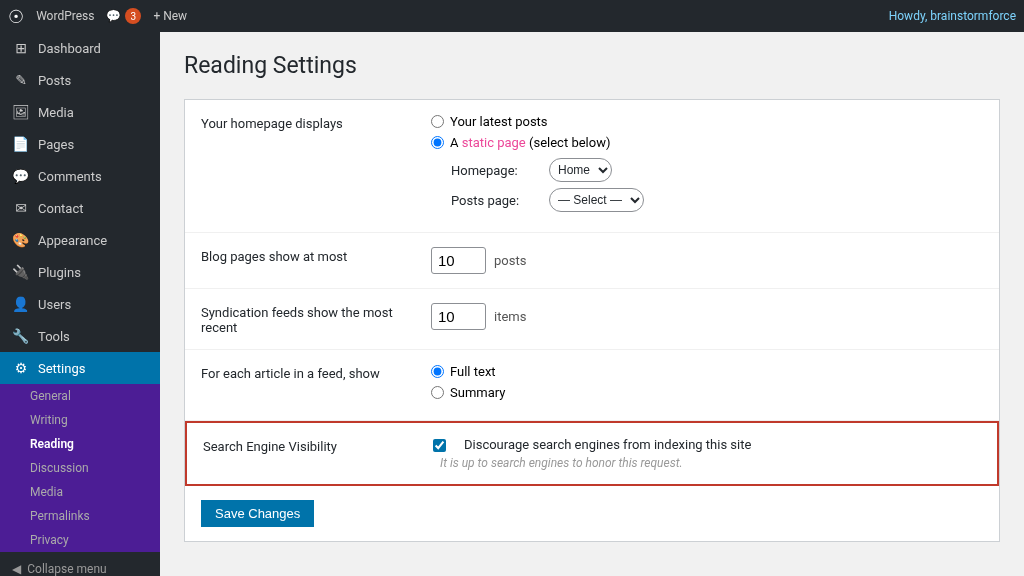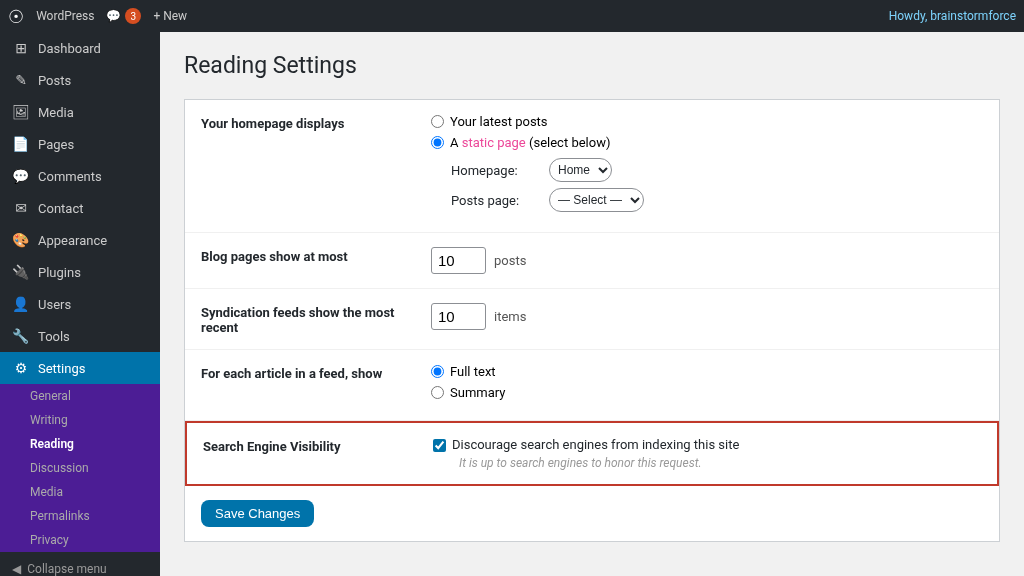--- a/index.html
+++ b/index.html
@@ -42,21 +42,21 @@
     }
     h1.page-title { font-size: 23px; font-weight: 400; color: #23282d; margin-bottom: 20px; }
 
     .settings-form { background: #fff; border: 1px solid #ccd0d4; }
     .settings-row {
       display: flex; align-items: flex-start;
       padding: 14px 16px; border-bottom: 1px solid #f0f0f0;
     }
     .settings-row:last-child { border-bottom: none; }
     .settings-label {
-      width: 230px; flex-shrink: 0; font-weight: 700;
+      width: 230px; flex-shrink: 0; font-weight: 400;
       font-size: 13px; color: #23282d; padding-top: 2px;
     }
     .settings-control { flex: 1; }
 
     
     .radio-option { display: flex; align-items: center; gap: 6px; margin-bottom: 6px; font-size: 13px; }
     .radio-option input[type="radio"] { cursor: pointer; }
     .radio-link { color: #ec4899; text-decoration: none; }
 
     
@@ -64,36 +64,36 @@
     .sub-row { display: flex; align-items: center; gap: 8px; margin-bottom: 6px; font-size: 13px; }
     .sub-row label { width: 90px; text-align: left; color: #23282d; }
     .sub-row select { padding: 3px 4px; border: 1px solid #8c8f94; border-radius: 12px; font-size: 12px; color: #23282d; background: #fff; }
 
     
     .number-input { display: flex; align-items: center; gap: 8px; }
     .number-input input { width: 55px; padding: 4px 6px; border: 1px solid #8c8f94; border-radius: 3px; font-size: 15px; text-align: left; }
     .number-input span { font-size: 13px; color: #555; }
 
     
-    .checkbox-option { display: flex; align-items: flex-start; gap: 6px; }
+    .checkbox-option { display: flex; align-items: flex-start; gap: 18px; }
     .checkbox-option input[type="checkbox"] { margin-top: 2px; cursor: pointer; accent-color: #0073aa; }
     .checkbox-desc { font-size: 13px; color: #23282d; }
-    .checkbox-hint { font-size: 12px; color: #999; font-style: italic; margin-top: 4px; margin-left: 26px; }
+    .checkbox-hint { font-size: 12px; color: #999; font-style: italic; margin-top: 4px; margin-left: 7px; }
 
     
     .highlighted-row {
       border: 2px solid #c0392b !important;
       background: #fff !important;
     }
 
     
     .save-row { padding: 14px 16px; }
     .btn-primary {
       background: #0073aa; color: #fff;
-      border: none; padding: 6px 14px; border-radius: 8px;
+      border: none; padding: 6px 14px; border-radius: 0;
       font-size: 13px; cursor: pointer;
     }
 
     
     .settings-sub-items { background: #4c1d95; }
     .settings-sub-items .sidebar-sub { color: #aaa; }
     .settings-sub-items .sidebar-sub.active { color: #fff; }
   </style>
 </head>
 <body>

